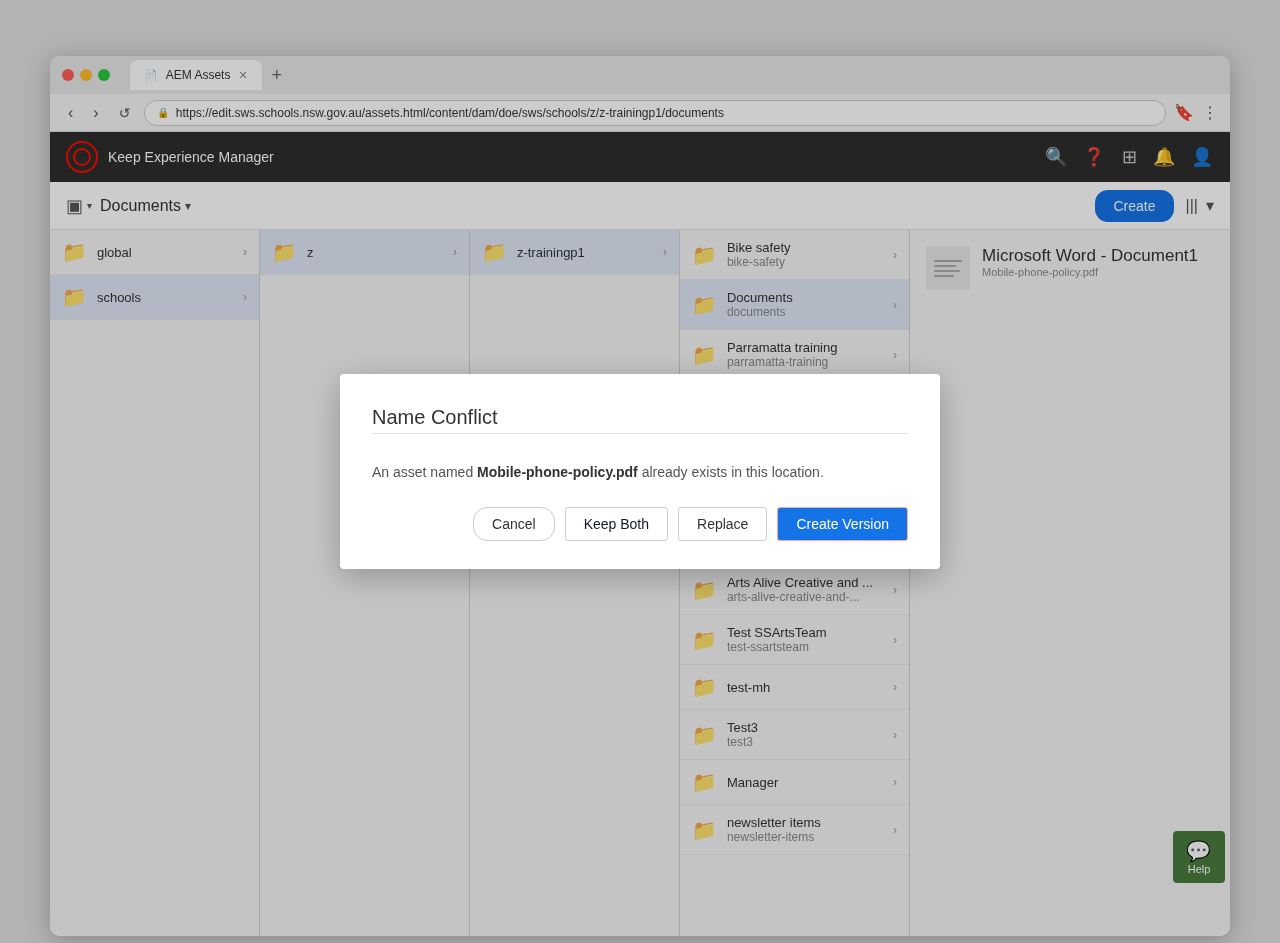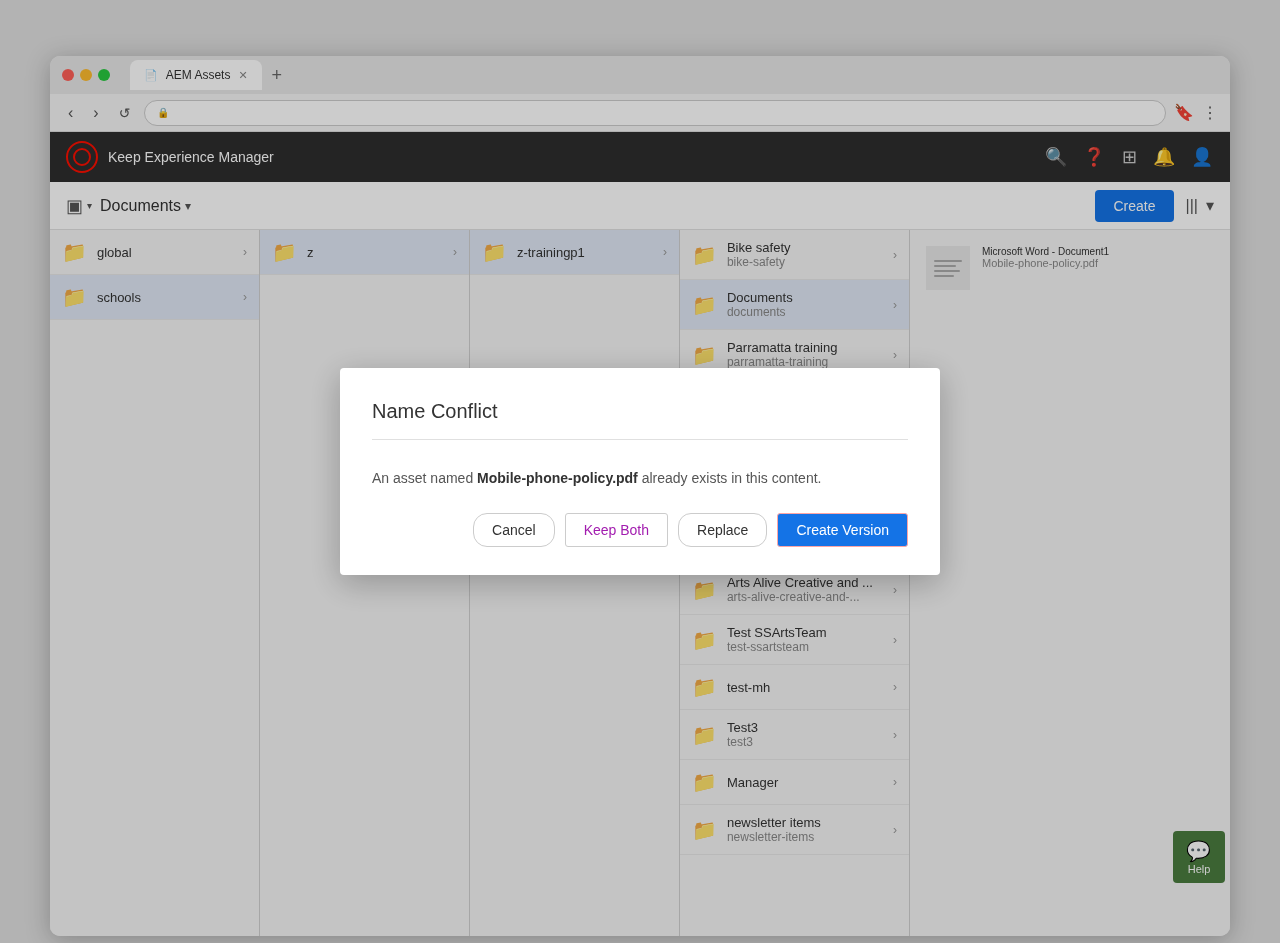--- a/index.html
+++ b/index.html
@@ -40,51 +40,51 @@
     
     .main-content { background: #f0f0f0; height: calc(943px - 28px - 38px - 38px - 50px); display: flex; flex-direction: column; }
 
     
     .docs-bar { background: #fff; height: 48px; display: flex; align-items: center; padding: 0 16px; border-bottom: 1px solid #e0e0e0; justify-content: space-between; }
     .docs-bar-left { display: flex; align-items: center; gap: 8px; }
     .panel-toggle { color: #555; font-size: 18px; cursor: pointer; display: flex; align-items: center; gap: 4px; }
     .docs-title-area { display: flex; align-items: center; gap: 4px; }
     .docs-title { font-size: 16px; color: #333; }
     .docs-caret { color: #555; font-size: 12px; }
-    .create-btn { background: #1473e6; color: #fff; border: none; border-radius: 4px; padding: 8px 18px; font-size: 14px; cursor: pointer; font-weight: 500; }
+    .create-btn { background: #1473e6; color: #fff; border: none; border-radius: 13px; padding: 8px 18px; font-size: 14px; cursor: pointer; font-weight: 500; }
     .view-icons { display: flex; align-items: center; gap: 8px; color: #555; font-size: 16px; }
 
     
     .columns-area { display: flex; flex: 1; overflow: hidden; }
     .column { border-right: 1px solid #d0d0d0; background: #f5f5f5; min-width: 210px; overflow-y: auto; }
     .column-last { flex: 1; background: #f5f5f5; }
     .column-item { display: flex; align-items: center; padding: 10px 12px; gap: 10px; cursor: pointer; border-bottom: 1px solid #e8e8e8; }
     .column-item.selected { background: #e0e8f5; }
     .folder-icon { color: #666; font-size: 20px; }
     .item-info { flex: 1; }
     .item-name { font-size: 13px; color: #333; font-weight: 500; }
     .item-slug { font-size: 12px; color: #888; }
     .chevron-icon { color: #999; font-size: 12px; }
 
     
     .preview-item { display: flex; align-items: flex-start; padding: 16px; gap: 12px; }
-    .preview-info .preview-name { font-size: 10px; color: #333; font-weight: 500; }
+    .preview-info .preview-name { font-size: 17px; color: #333; font-weight: 500; }
     .preview-info .preview-sub { font-size: 11px; color: #888; }
 
     
     .dialog-overlay { position: fixed; top: 0; left: 0; width: 100%; height: 100%; background: rgba(0,0,0,0.2); display: flex; align-items: center; justify-content: center; z-index: 100; }
     .dialog { background: #fff; border-radius: 4px; box-shadow: 0 8px 32px rgba(0,0,0,0.25); width: 600px; padding: 32px 32px 28px; }
-    .dialog-title { font-size: 20px; color: #333; font-weight: 400; margin-bottom: 27px; padding-bottom: 16px; border-bottom: 1px solid #e0e0e0; }
+    .dialog-title { font-size: 20px; color: #333; font-weight: 400; margin-bottom: 27px; padding-bottom: 4px; border-bottom: 1px solid #e0e0e0; }
     .dialog-body { margin-bottom: 24px; }
     .dialog-text { font-size: 14px; color: #555; line-height: 1.6; margin-bottom: 10px; }
     .dialog-text strong { color: #333; font-weight: 700; }
     .dialog-actions { display: flex; justify-content: flex-end; gap: 10px; }
     .btn-cancel { background: #fff; border: 1px solid #ccc; border-radius: 14px; padding: 8px 18px; font-size: 14px; cursor: pointer; color: #333; }
-    .btn-keep-both { background: #fff; border: 1px solid #ccc; border-radius: 3px; padding: 8px 18px; font-size: 14px; cursor: pointer; color: #a21caf; }
-    .btn-replace { background: #fff; border: 1px solid #ccc; border-radius: 13px; padding: 8px 18px; font-size: 14px; cursor: pointer; color: #333; }
+    .btn-keep-both { background: #fff; border: 1px solid #ccc; border-radius: 3px; padding: 8px 18px; font-size: 14px; cursor: pointer; color: #0f172a; }
+    .btn-replace { background: #fff; border: 1px solid #ccc; border-radius: 3px; padding: 8px 18px; font-size: 14px; cursor: pointer; color: #333; }
     .btn-create-version { background: #1473e6; border: 1px solid #fca5a5; border-radius: 3px; padding: 8px 18px; font-size: 14px; cursor: pointer; color: #fff; font-weight: 500; }
 
     
     .help-btn { position: fixed; bottom: 60px; right: 55px; background: #4a7c3f; color: #fff; border-radius: 4px; width: 52px; height: 52px; display: flex; flex-direction: column; align-items: center; justify-content: center; font-size: 11px; cursor: pointer; z-index: 50; }
     .help-icon { font-size: 20px; }
 
     
     .word-thumb { background: #e8e8e8; width: 44px; height: 44px; display: flex; align-items: center; justify-content: center; }
     .word-lines { display: flex; flex-direction: column; gap: 3px; padding: 6px; }
     .word-line { height: 2px; background: #aaa; border-radius: 1px; }
@@ -115,20 +115,21 @@
         <span class="tab-new">+</span>
       </div>
     </div>
 
     <div class="browser-toolbar">
       <button class="nav-btn">‹</button>
       <button class="nav-btn">›</button>
       <button class="nav-btn refresh-btn">↺</button>
       <div class="address-bar">
         <span class="lock-icon">🔒</span>
+        <span class="address-text">https://edit.sws.schools.nsw.gov.au/assets.html/content/dam/doe/sws/schools/z/z-trainingp1/documents</span>
       </div>
       <div class="toolbar-icons">
         <span>🔖</span>
         <span>⋮</span>
       </div>
     </div>
 
     <div class="aem-header">
       <div class="aem-logo">
         <div class="aem-logo-circle">
@@ -326,21 +327,21 @@
 
       </div>
     </div>
   </div>
 
   <div class="dialog-overlay">
     <div class="dialog">
       <div class="dialog-title">Name Conflict</div>
       <div class="dialog-body">
         <p class="dialog-text">
-          <span>An asset named </span><strong>Mobile-phone-policy.pdf</strong><span> already exists in this content.</span>
+          <span>An asset named </span><strong>Mobile-phone-policy.pdf</strong><span> already exists in this location.</span>
         </p>
       </div>
       <div class="dialog-actions">
         <button class="btn-cancel">Cancel</button>
         <button class="btn-keep-both">Keep Both</button>
         <button class="btn-replace">Replace</button>
         <button class="btn-create-version">Create Version</button>
       </div>
     </div>
   </div>

